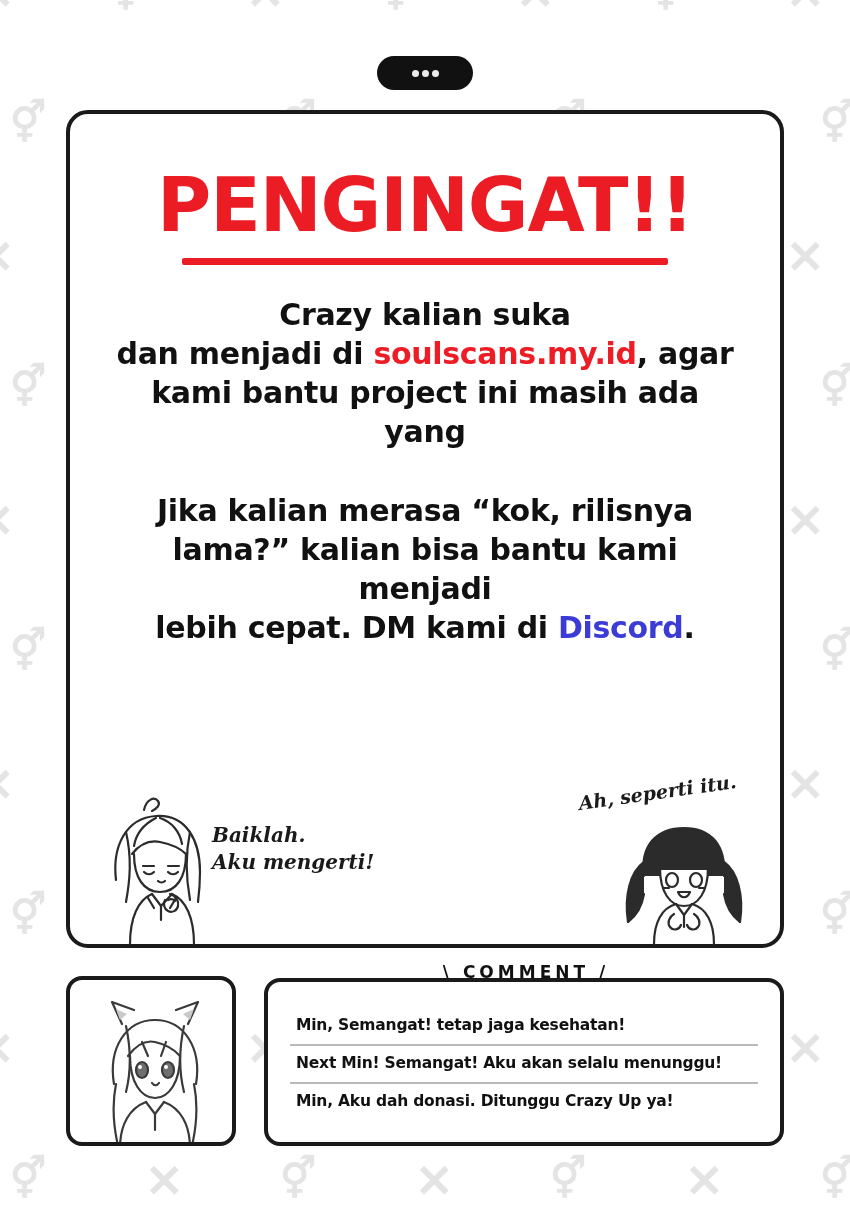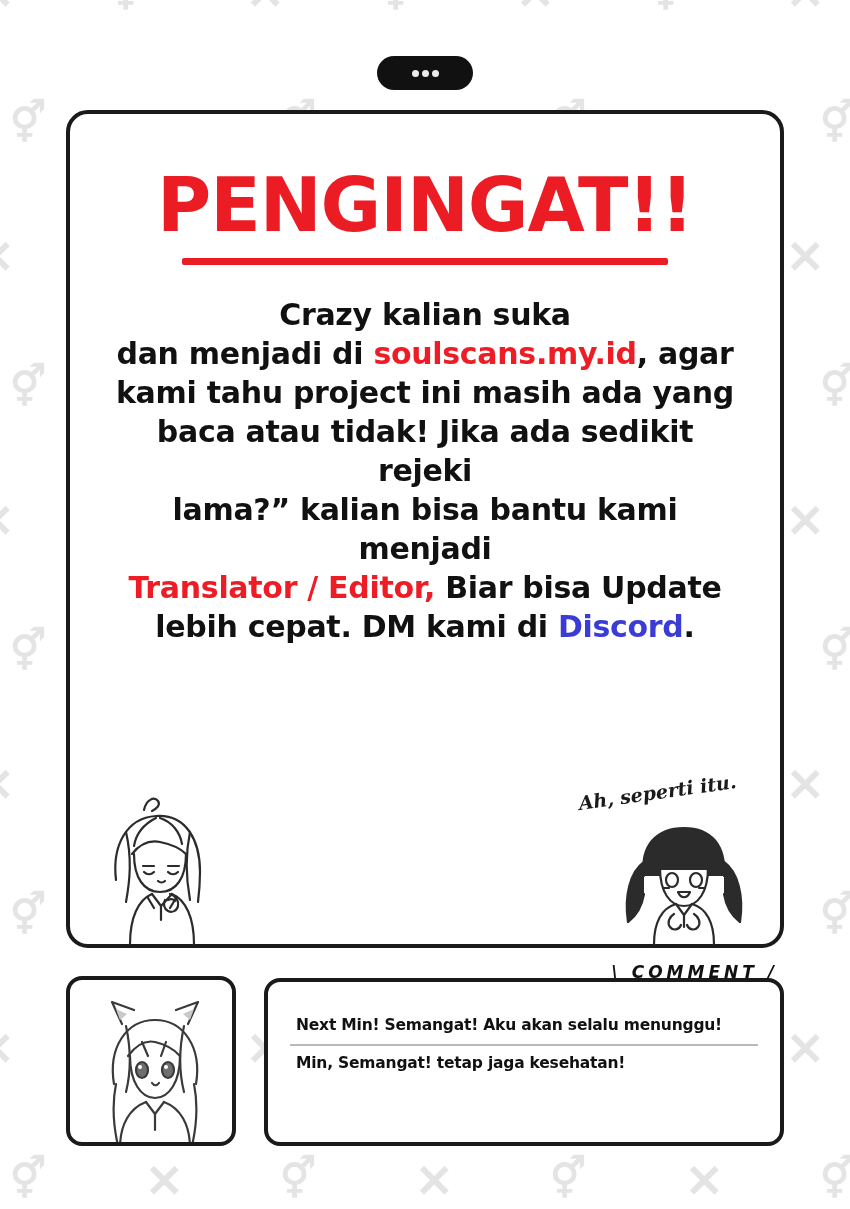--- a/index.html
+++ b/index.html
@@ -155,26 +155,25 @@
     top: 978px;
     width: 520px;
     height: 168px;
     border: 4px solid #1a1a1a;
     border-radius: 16px;
     background: #fff;
     padding: 26px 22px 0 22px;
   }
   .comment-head {
     position: absolute;
-    left: 272px;
+    left: 266px;
     top: 962px;
     width: 520px;
-    text-align: right;
+    text-align: center;
     pointer-events: none;
-    font-style: italic;
   }
   .comment-head .lbl {
     display: inline-block;
     background: #fff;
     padding: 0 14px;
     font-family: "DejaVu Sans", sans-serif;
     font-weight: 700;
     font-size: 17px;
     letter-spacing: 4px;
     color: #111;
@@ -279,29 +278,32 @@
   </div>
 
   <div class="panel">
 
     <div class="title">PENGINGAT!!</div>
     <div class="title-rule"></div>
 
     <div class="body-text">
       <p>Crazy kalian suka</p>
       <p><span>dan menjadi di </span><span class="red">soulscans.my.id</span><span>, agar</span></p>
-      <p>kami tahu project ini masih ada yang</p>
-      <p>baca atau tidak! Jika ada sedikit rejeki</p>
-
+      <p>kami bantu project ini masih ada yang</p>
+
+      <p class="para2">Jika kalian merasa “kok, rilisnya</p>
       <p>lama?” kalian bisa bantu kami menjadi</p>
-      <p><span class="red">Translator / Editor,</span><span> Biar bisa Update</span></p>
       <p><span>lebih cepat. DM kami di </span><span class="blue">Discord</span><span>.</span></p>
     </div>
   </div>
 
+  <div class="hand hand-left">
+    <div>Baiklah.</div>
+    <div>Aku mengerti!</div>
+  </div>
   <div class="hand hand-right">Ah, seperti itu.</div>
 
   <div class="chibi chibi-left">
     <svg viewBox="0 0 150 158" width="150" height="158" fill="none" stroke="#2b2b2b" stroke-width="2.2" stroke-linecap="round" stroke-linejoin="round">
 
       <path d="M58 22 c2 -10 10 -14 14 -9 c3 4 -2 8 -6 10"></path>
 
       <path d="M30 92 c-4 -34 10 -62 40 -64 c30 -2 44 24 44 56 c0 12 -1 22 -2 30"></path>
 
       <path d="M40 44 c6 26 4 48 0 70"></path>
@@ -400,17 +402,18 @@
 
   <div class="comment-head">
     <span class="lbl">
       <span class="slash">\</span>
       <span>COMMENT</span>
       <span class="slash">/</span>
     </span>
   </div>
 
   <div class="comment-box">
+    <div class="comment-item">Min, Semangat! tetap jaga kesehatan!</div>
     <div class="comment-item">Next Min! Semangat! Aku akan selalu menunggu!</div>
-    <div class="comment-item">Min, Semangat! tetap jaga kesehatan!</div>
+    <div class="comment-item">Min, Aku dah donasi. Ditunggu Crazy Up ya!</div>
   </div>
 
 </div>
 
 </body></html>

